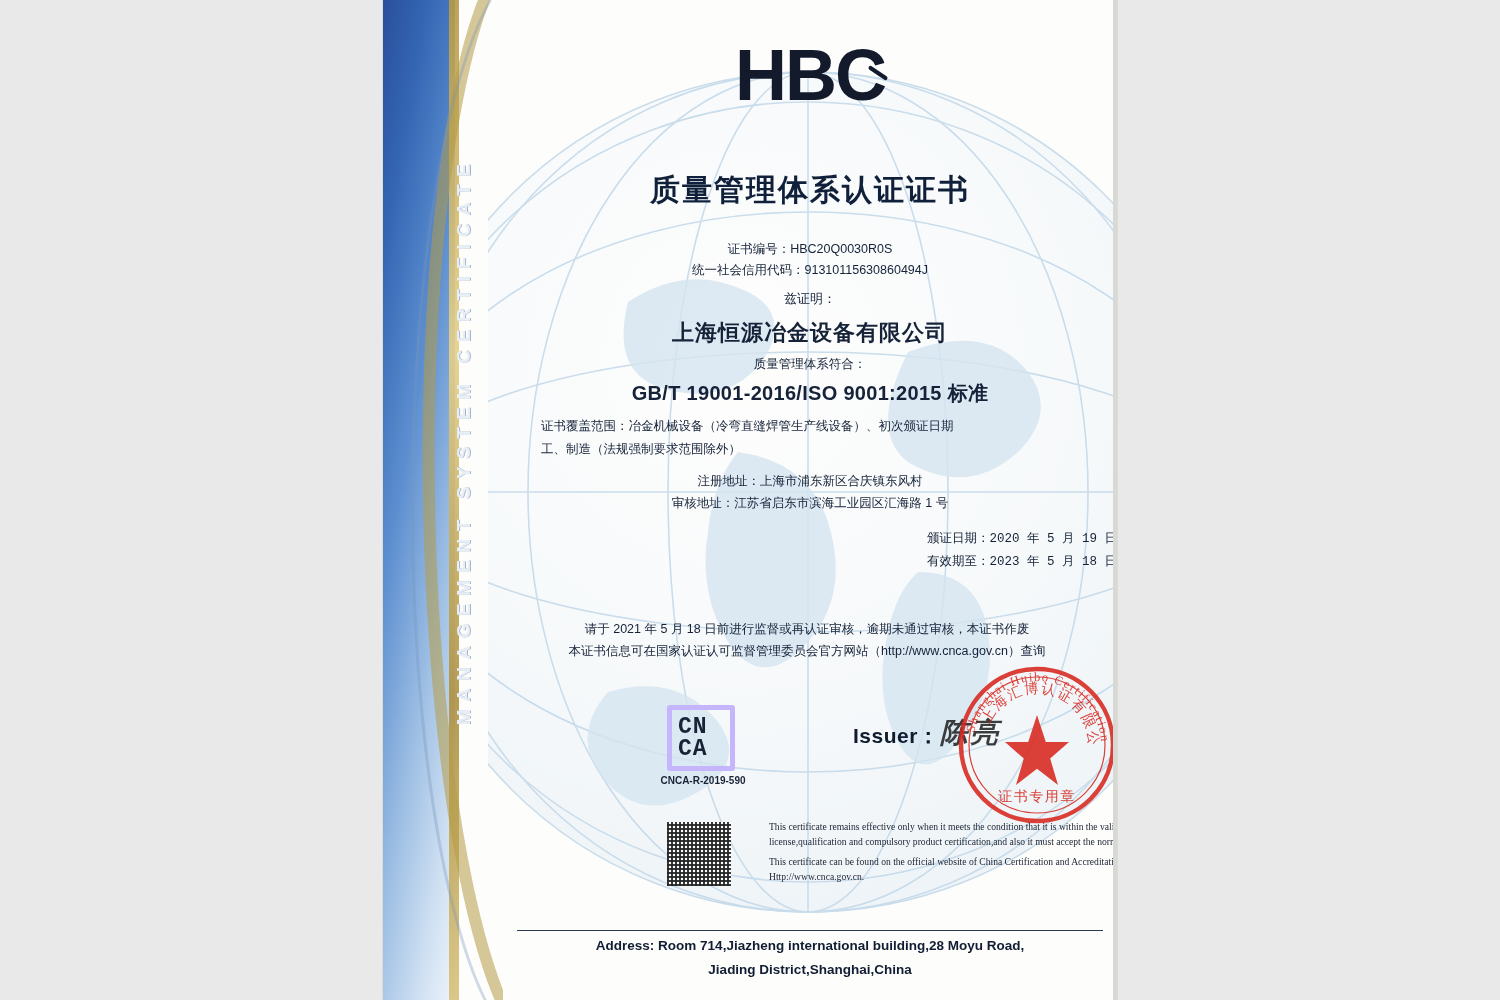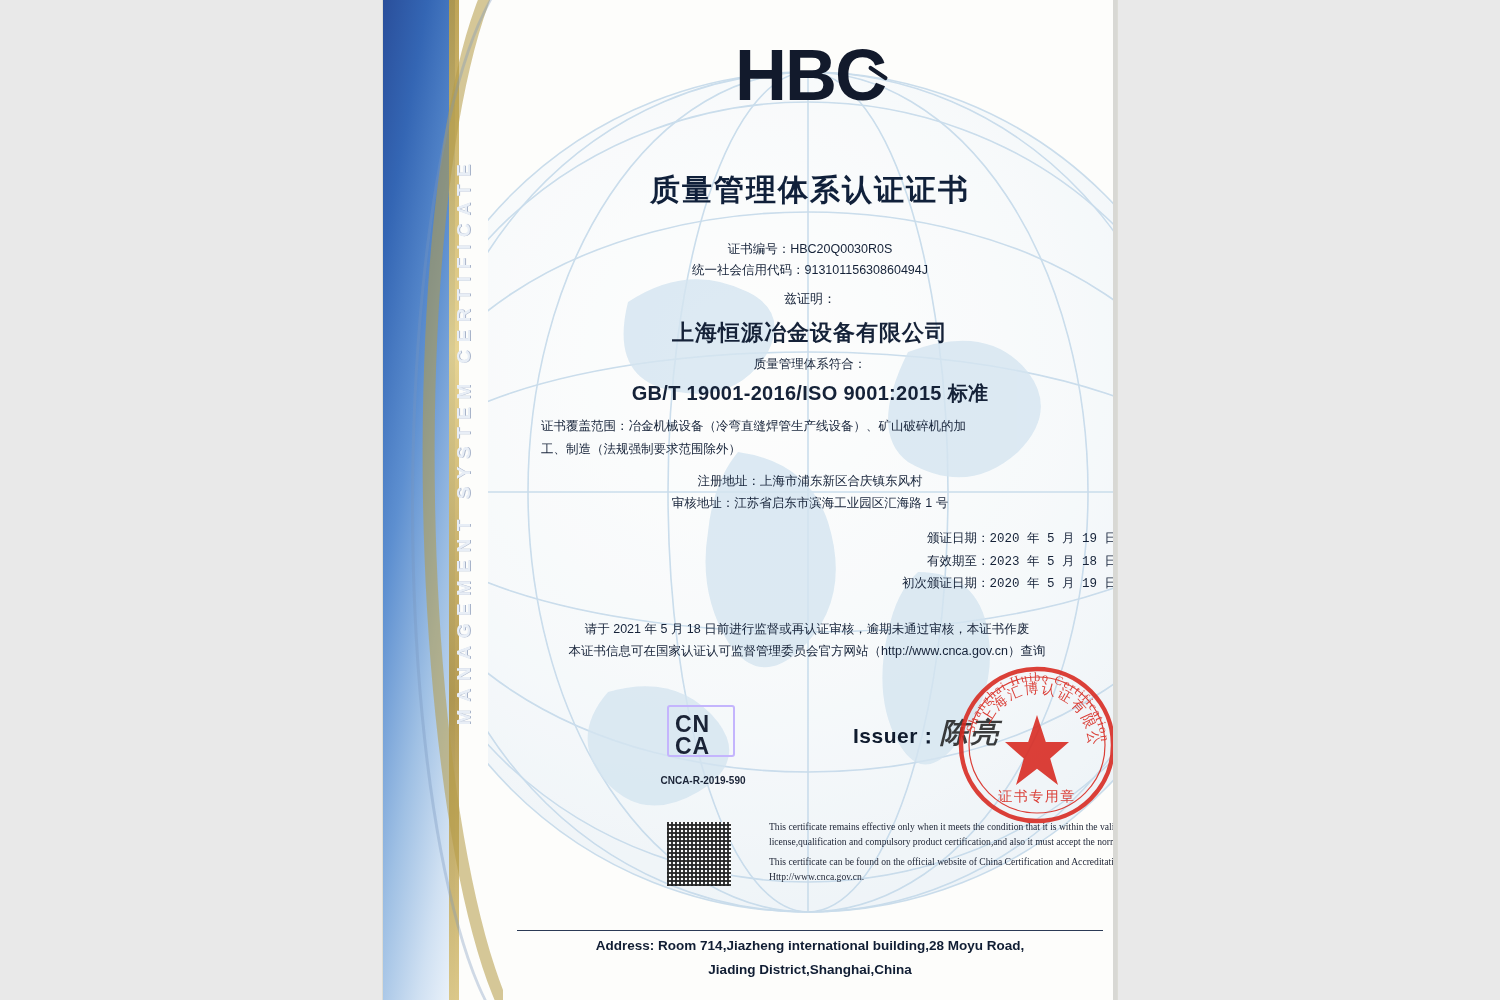--- a/index.html
+++ b/index.html
@@ -223,24 +223,25 @@
     line-height: 22px;
     color: #152238;
   }
 
   
   .cnca {
     position: absolute;
     left: 164px;
     top: 705px;
     width: 68px;
-    height: 52px;
-    border: 2px solid #c4b5fd;
+    height: 66px;
+    border: 5px solid #c4b5fd;
     border-radius: 3px;
     box-sizing: border-box;
+    font-family: Liberation Mono, monospace;
   }
   .cnca-inner {
     position: absolute;
     inset: 6px;
     color: #1a2336;
     font-size: 23px;
     font-weight: bold;
     line-height: 22px;
     letter-spacing: 1px;
     text-align: left;
@@ -410,42 +411,39 @@
 
       <div class="line-row hereby">兹证明：</div>
 
       <div class="line-row company">上海恒源冶金设备有限公司</div>
 
       <div class="line-row conform">质量管理体系符合：</div>
 
       <div class="line-row standard">GB/T 19001-2016/ISO 9001:2015 标准</div>
 
       <div class="scope">
-        <span class="hang"><span>证书覆盖范围：</span><span>冶金机械设备（冷弯直缝焊管生产线设备）、矿山破碎机的加</span></span>
+        <span class="hang"><span>证书覆盖范围：</span><span>冶金机械设备（冷弯直缝焊管生产线设备）、初次颁证日期</span></span>
         <span class="hang">工、制造（法规强制要求范围除外）</span>
       </div>
 
       <div class="addr">
         <div>
           <span>注册地址：</span><span>上海市浦东新区合庆镇东风村</span>
         </div>
         <div>
           <span>审核地址：</span><span>江苏省启东市滨海工业园区汇海路 1 号</span>
         </div>
       </div>
 
       <div class="dates">
         <div>
           <span>颁证日期：</span><span>2020 年 5 月 19 日</span>
         </div>
         <div>
           <span>有效期至：</span><span>2023 年 5 月 18 日</span>
-        </div>
-        <div>
-          <span>初次颁证日期：</span><span>2020 年 5 月 19 日</span>
         </div>
       </div>
 
       <div class="notice">
         <div>请于 2021 年 5 月 18 日前进行监督或再认证审核，逾期未通过审核，本证书作废</div>
         <div>本证书信息可在国家认证认可监督管理委员会官方网站（http://www.cnca.gov.cn）查询</div>
       </div>
 
       <div class="cnca">
         <div class="cnca-inner">CN<br>CA</div>

